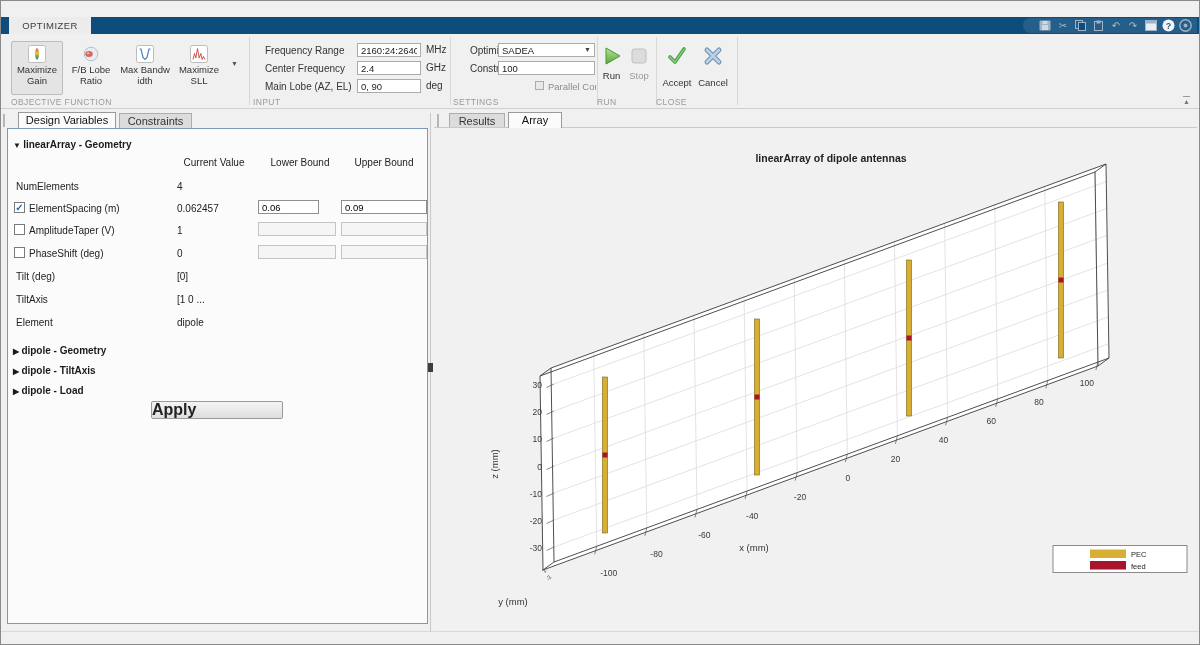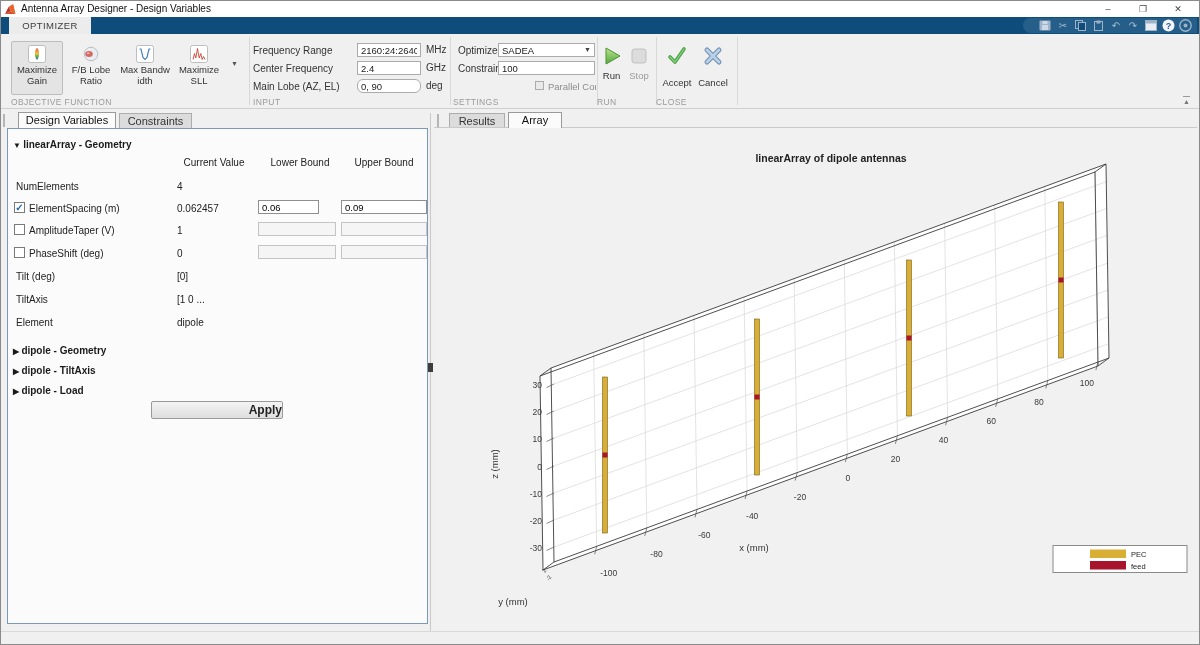--- a/index.html
+++ b/index.html
@@ -21,21 +21,21 @@
   .qab { left:1022px; top:1px; width:174px; height:15px; background:rgba(255,255,255,0.10); border-radius:8px 0 0 8px; }
   .qab-icon { top:1px; width:14px; height:13px; text-align:center; color:#a8bccd; font-size:10px; line-height:13px; }
   
   .ribbon { left:0; top:33px; width:1200px; height:75px; background:#F0F0F0; border-bottom:1px solid #CFCFCF; }
   .sec-sep { top:3px; width:1px; height:68px; background:#D8D8D8; }
   .sec-label { top:63px; height:10px; font-size:8.5px; color:#9a9a9a; text-align:left; letter-spacing:0.4px; }
   .obj-btn { top:7px; width:52px; height:54px; text-align:center; border:1px solid transparent; border-radius:2px; }
   .obj-btn.selected { background:#E4E4E4; border-color:#BDBDBD; }
   .obj-ic { display:block; margin:3px auto 1px auto; }
   .obj-lab { font-size:9.5px; color:#333; line-height:11px; }
-  .rb-row-label { font-size:10px; color:#333; height:13px; line-height:13px; }
+  .rb-row-label { font-size:10px; color:#333; height:13px; line-height:13px;margin-left:12px; }
   .rb-input { border:1px solid #ABABAB; background:#fff; font-size:9.5px; height:14px; padding:0 3px;
     font-family:"Liberation Sans",sans-serif; color:#222; }
   .rb-unit { font-size:10px; color:#333; }
   .dropdown { border:1px solid #ABABAB; background:#fff; height:14px; font-size:9.5px; padding:1px 3px; }
   .dropdown .caret { position:absolute; right:3px; top:2px; font-size:7px; color:#444; }
   .icon-btn-label { font-size:9.5px; color:#333; text-align:center; }
   
   .tab { height:16px; line-height:15px; text-align:center; font-size:11px; }
   .tab.active { background:#FBFBFB; border:1px solid #9a9a9a; border-bottom:none; color:#111; z-index:3; }
   .tab.inactive { background:#DCDCDC; border:1px solid #ADADAD; border-bottom:none; color:#333; }
@@ -45,42 +45,31 @@
   .colhead { font-size:10px; color:#222; text-align:center; }
   .rowname { font-size:10px; color:#222; }
   .rowval  { font-size:10px; color:#222; }
   .cb { width:11px; height:11px; border:1px solid #7a7a7a; background:#fff; font-size:10px; line-height:10px;
     text-align:center; color:#1b66b5; font-weight:bold; }
   .bound { border:1px solid #8f8f8f; background:#fff; height:14px; font-size:9.5px; padding:0 3px;
     font-family:"Liberation Sans",sans-serif; width:100%; }
   .bound.disabled { background:#F5F5F5; border-color:#C4C4C4; }
   .group-head { font-size:10px; font-weight:bold; color:#1a1a1a; }
   .applybtn { background:linear-gradient(#f4f4f4,#dedede); border:1px solid #9a9a9a; border-radius:2px;
-    font-size:12px; font-weight:bold; color:#222; text-align:right; line-height:16px; }
+    font-size:16px; font-weight:bold; color:#222; text-align:left; line-height:16px; }
   .rightpanel { left:433px; top:126px; width:763px; height:504px; background:#F1F1F1; border-top:1px solid #C9C9C9; }
   .splitter-handle { left:427px; top:362px; width:5px; height:9px; background:#3d3d3d; z-index:4; }
   .statusbar { left:0; top:630px; width:1200px; height:15px; background:#F0F0F0; border-top:1px solid #D9D9D9; }
   svg text { font-family:"Liberation Sans", sans-serif; }
 </style>
 </head>
 <body>
 
 <div id="app">
 
-  <div class="abs titlebar">
-    <svg class="abs" style="left:4px;top:3px" width="11" height="11" viewBox="0 0 12 12">
-      <polygon points="0,11 4,3 6.5,7.5" fill="#b7372c"></polygon>
-      <polygon points="4,3 9,0 11.5,11 6.5,7.5" fill="#e8622d"></polygon>
-      <polygon points="0,11 6.5,7.5 11.5,11" fill="#d44f2a"></polygon>
-    </svg>
-    <span class="abs title-text">Antenna Array Designer - Design Variables</span>
-    <span class="abs winbtn" style="left:1093px">–</span>
-    <span class="abs winbtn" style="left:1128px">❐</span>
-    <span class="abs winbtn" style="left:1163px">✕</span>
-  </div>
 
   <div class="abs tabstrip">
     <div class="abs ribbon-tab">OPTIMIZER</div>
     <div class="abs qab">
       <svg class="abs" style="left:16px;top:2px" width="12" height="11" viewBox="0 0 12 11">
         <rect x="0.5" y="0.5" width="11" height="10" rx="1" fill="#9fb3c8"></rect>
           <rect x="3" y="5" width="6" height="5" fill="#cdd9e4"></rect>
           <rect x="3.5" y="1" width="5" height="3" fill="#cdd9e4"></rect>
       </svg>
       <span class="abs qab-icon" style="left:33px">✂</span>
@@ -156,21 +145,21 @@
     <div class="abs sec-label" style="left:10px;width:228px">OBJECTIVE FUNCTION</div>
     <div class="abs sec-sep" style="left:248px"></div>
 
     <div class="abs rb-row-label" style="left:252px;top:10px">Frequency Range</div>
     <input class="abs rb-input" style="left: 356px; top: 9px; width: 64px;" value="2160:24:2640">
     <span class="abs rb-unit" style="left:425px;top:10px">MHz</span>
     <div class="abs rb-row-label" style="left:252px;top:28px">Center Frequency</div>
     <input class="abs rb-input" style="left: 356px; top: 27px; width: 64px;" value="2.4">
     <span class="abs rb-unit" style="left:425px;top:28px">GHz</span>
     <div class="abs rb-row-label" style="left:252px;top:46px">Main Lobe (AZ, EL)</div>
-    <input class="abs rb-input" style="left: 356px; top: 45px; width: 64px; border-radius: 6px;" value="0, 90">
+    <input class="abs rb-input" style="left: 356px; top: 45px; width: 64px;" value="0, 90">
     <span class="abs rb-unit" style="left:425px;top:46px">deg</span>
     <div class="abs sec-label" style="left:252px;width:195px">INPUT</div>
     <div class="abs sec-sep" style="left:449px"></div>
 
     <div class="abs rb-row-label" style="left:457px;top:10px">Optimizer</div>
     <div class="abs dropdown" style="left:497px;top:9px;width:97px">
       <span>SADEA</span>
       <span class="caret">▼</span>
     </div>
     <div class="abs rb-row-label" style="left:457px;top:28px">Constraints</div>

